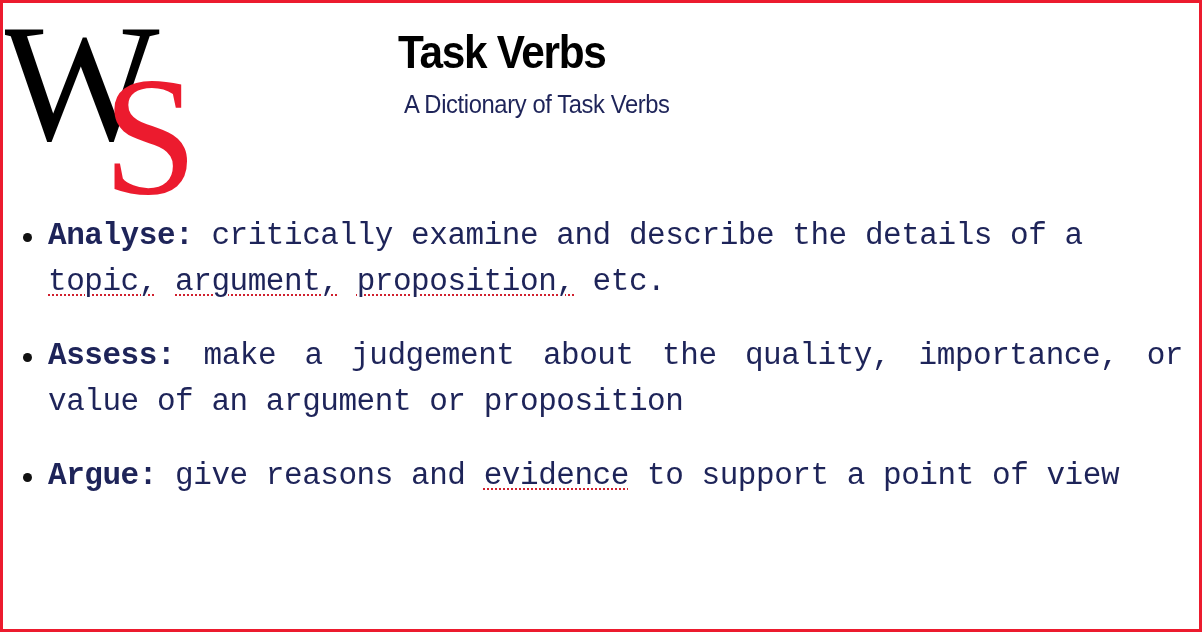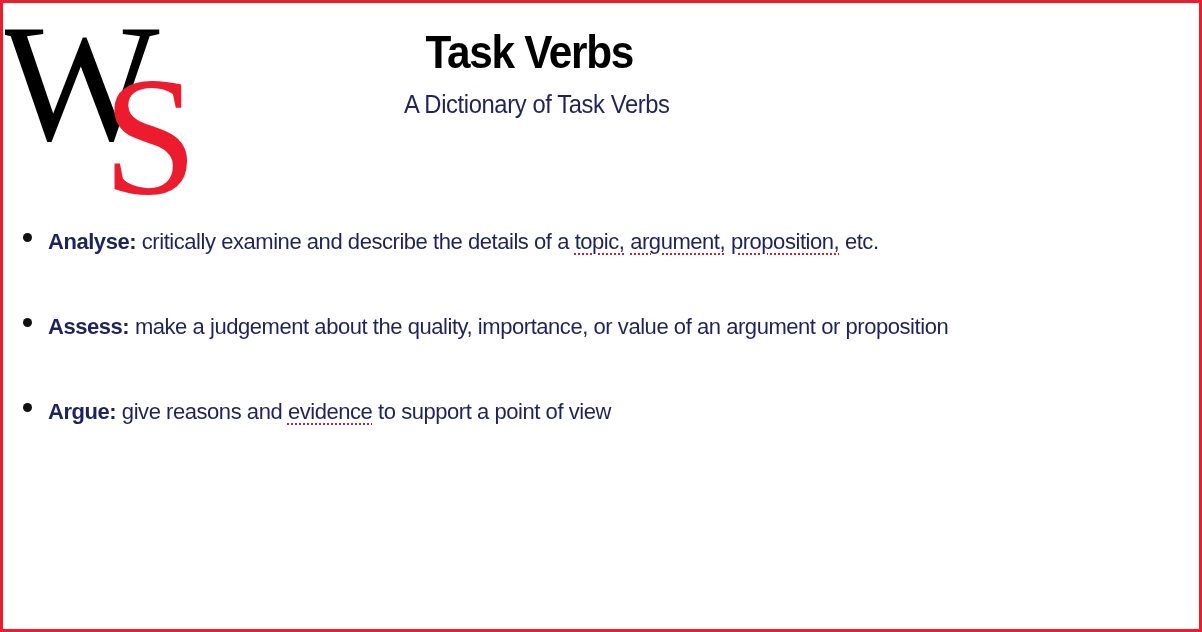--- a/index.html
+++ b/index.html
@@ -41,21 +41,20 @@
   .logo svg {
     display: block;
     width: 190px;
     height: 185px;
   }
 
   .title-block {
     position: absolute;
     left: 395px;
     top: 24px;
-    text-align: center;
   }
 
   .main-title {
     margin: 0;
     font-family: "Liberation Sans", sans-serif;
     font-size: 46px;
     line-height: 50px;
     font-weight: 700;
     letter-spacing: -1.4px;
     color: #000000;
@@ -86,23 +85,23 @@
     list-style: none;
     margin: 0;
     padding: 0;
     color: #1e2459;
   }
 
   .verb-item {
     position: relative;
     padding-left: 33px;
     margin-bottom: 28px;
-    font-family: Liberation Sans, sans-serif;
-    font-size: 22px;
-    line-height: 57px;
+    font-family: Liberation Mono, monospace;
+    font-size: 31px;
+    line-height: 46px;
     font-weight: 400;
     letter-spacing: -0.45px;
     color: #1e2459;
     text-align: left;
   }
   .verb-item.justify {
     text-align: justify;
     text-align-last: left;
   }
 

